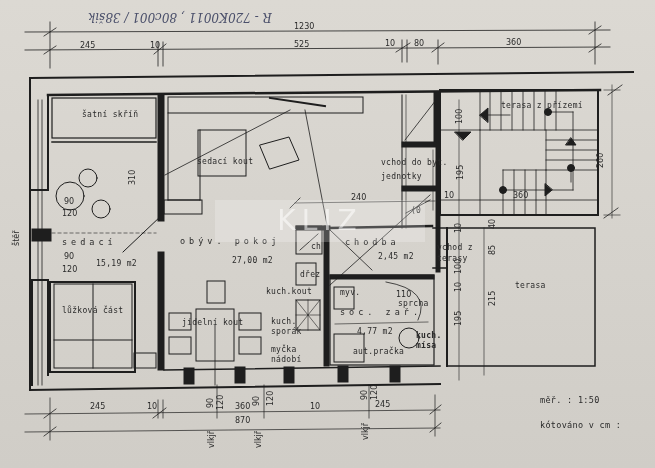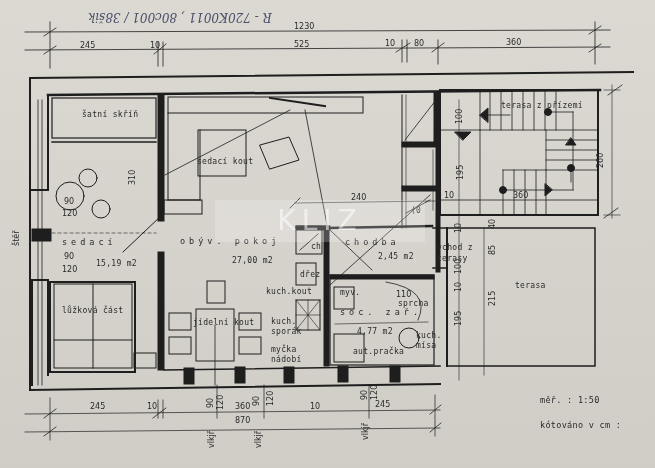--- a/index.html
+++ b/index.html
@@ -231,34 +231,35 @@
   <span class="dim" style="left:414px;top:39px;">80</span>
   <span class="dim" style="left:506px;top:38px;">360</span>
 
   <span class="lbl" style="left:82px;top:110px;">šatní skříň</span>
   <span class="lbl" style="left:197px;top:157px;">sedací kout</span>
   <span class="lbl room-big" style="left:62px;top:237px;">sedací</span>
   <span class="lbl" style="left:96px;top:259px;">15,19 m2</span>
   <span class="lbl" style="left:62px;top:306px;">lůžková část</span>
   <span class="lbl room-big" style="left:180px;top:236px;">obýv. pokoj</span>
   <span class="lbl" style="left:232px;top:256px;">27,00 m2</span>
-  <span class="lbl" style="left:193px;top:318px;text-align:center;">jídelní kout</span>
+  <span class="lbl" style="left:182px;top:318px;text-align:center;">jídelní kout</span>
   <span class="lbl" style="left:266px;top:287px;">kuch.kout</span>
   <span class="lbl" style="left:300px;top:270px;">dřez</span>
   <span class="lbl" style="left:271px;top:317px;width:36px;white-space:normal;line-height:10px;">kuch. sporák</span>
   <span class="lbl" style="left:271px;top:345px;width:32px;white-space:normal;line-height:10px;">myčka nádobí</span>
   <span class="lbl" style="left:311px;top:242px;">ch</span>
   <span class="lbl room-big" style="left:345px;top:237px;">chodba</span>
   <span class="lbl" style="left:378px;top:252px;">2,45 m2</span>
   <span class="lbl room-big" style="left:340px;top:307px;">soc. zař.</span>
   <span class="lbl" style="left:357px;top:327px;">4,77 m2</span>
   <span class="lbl" style="left:398px;top:299px;">sprcha</span>
   <span class="lbl" style="left:340px;top:288px;">myv.</span>
   <span class="lbl" style="left:336px;top:347px;padding-left:17px;">aut.pračka</span>
-  <span class="lbl" style="left:416px;top:331px;width:24px;white-space:normal;line-height:10px;">kuch. mísa</span>
+  <span class="lbl" style="left:416px;top:331px;width:24px;white-space:normal;line-height:10px;font-weight:bold;">kuch. mísa</span>
+  <span class="lbl" style="left:381px;top:156px;width:70px;white-space:normal;line-height:14px;">vchod do byt. jednotky</span>
   <span class="lbl" style="left:437px;top:242px;width:42px;white-space:normal;line-height:11px;">vchod z terasy</span>
   <span class="lbl" style="left:515px;top:281px;">terasa</span>
   <span class="lbl" style="left:501px;top:101px;">terasa z přízemí</span>
   <span class="lbl" style="left:411px;top:206px;">(0</span>
 
   <span class="dim vert" style="left:128px;top:185px;">310</span>
   <span class="dim" style="left:64px;top:197px;">90</span>
   <span class="dim" style="left:62px;top:209px;">120</span>
   <span class="dim" style="left:64px;top:252px;">90</span>
   <span class="dim" style="left:62px;top:265px;">120</span>

